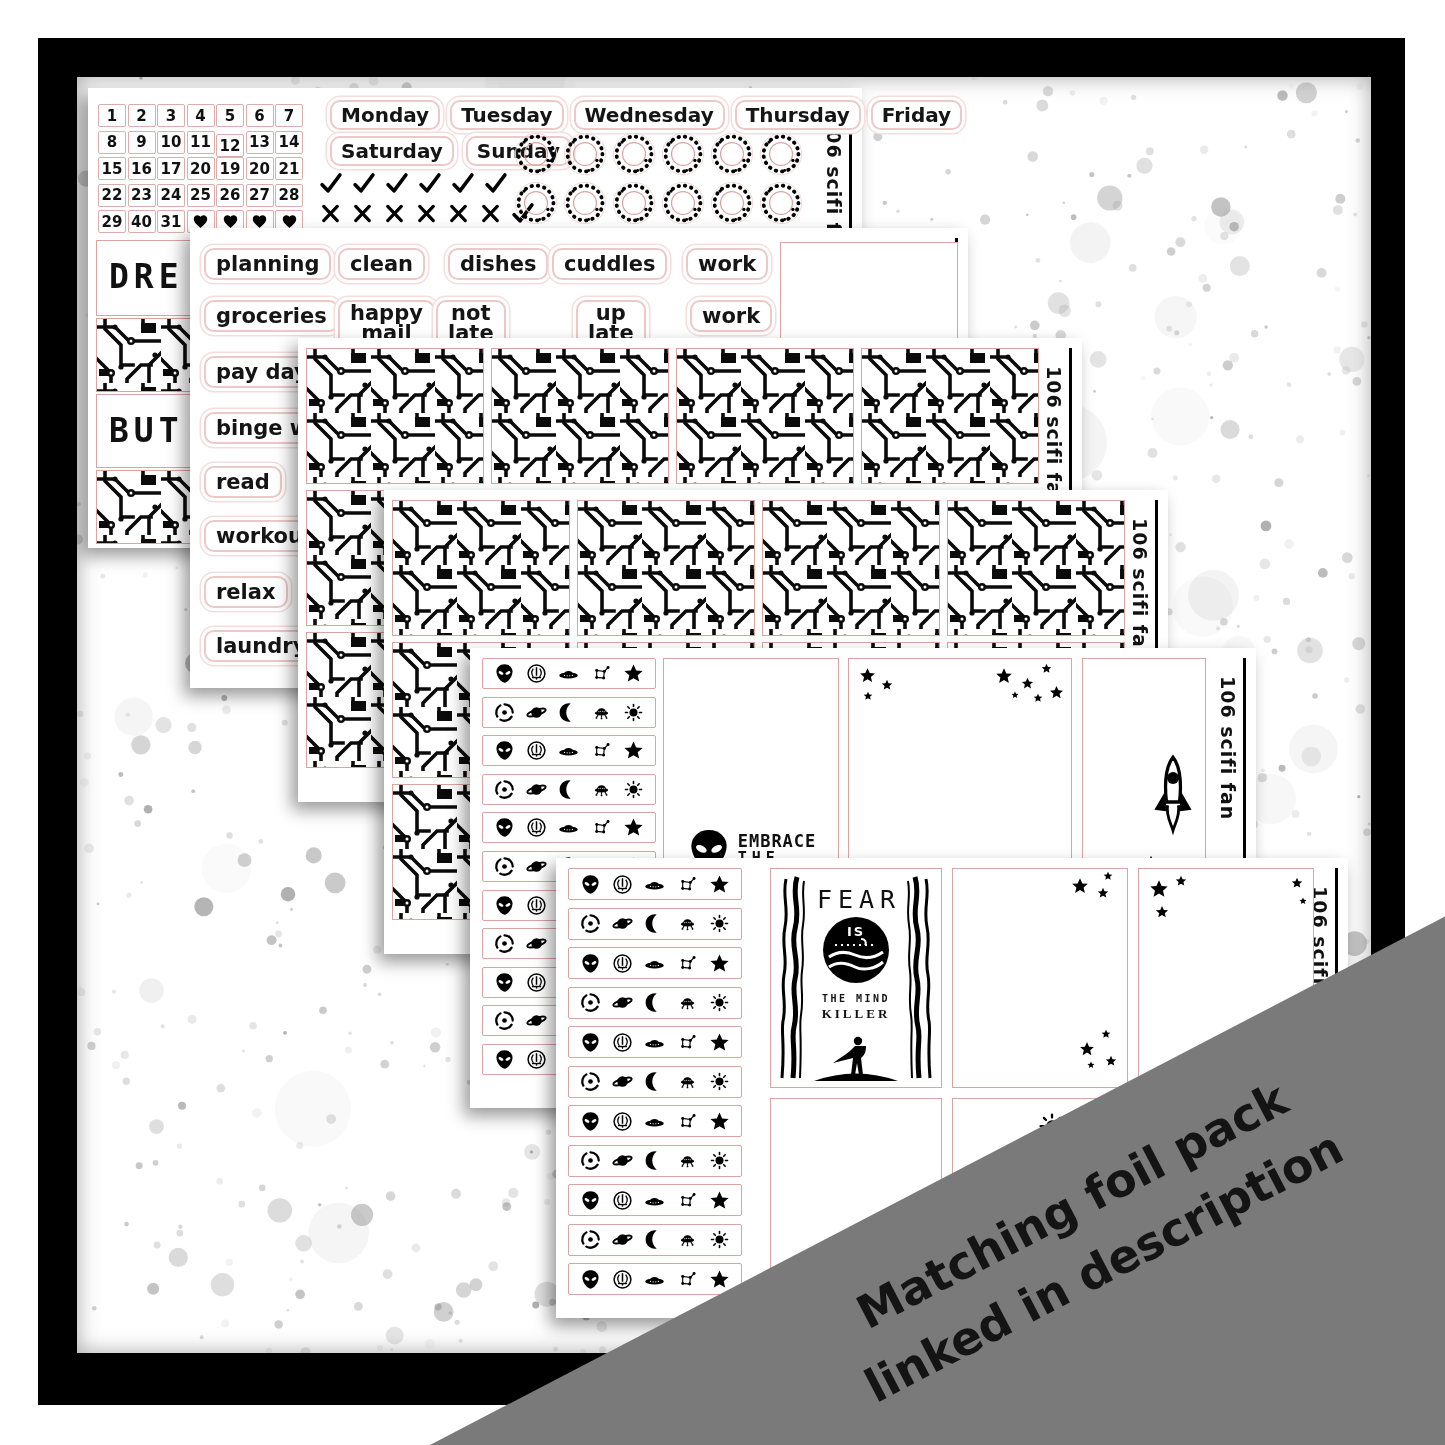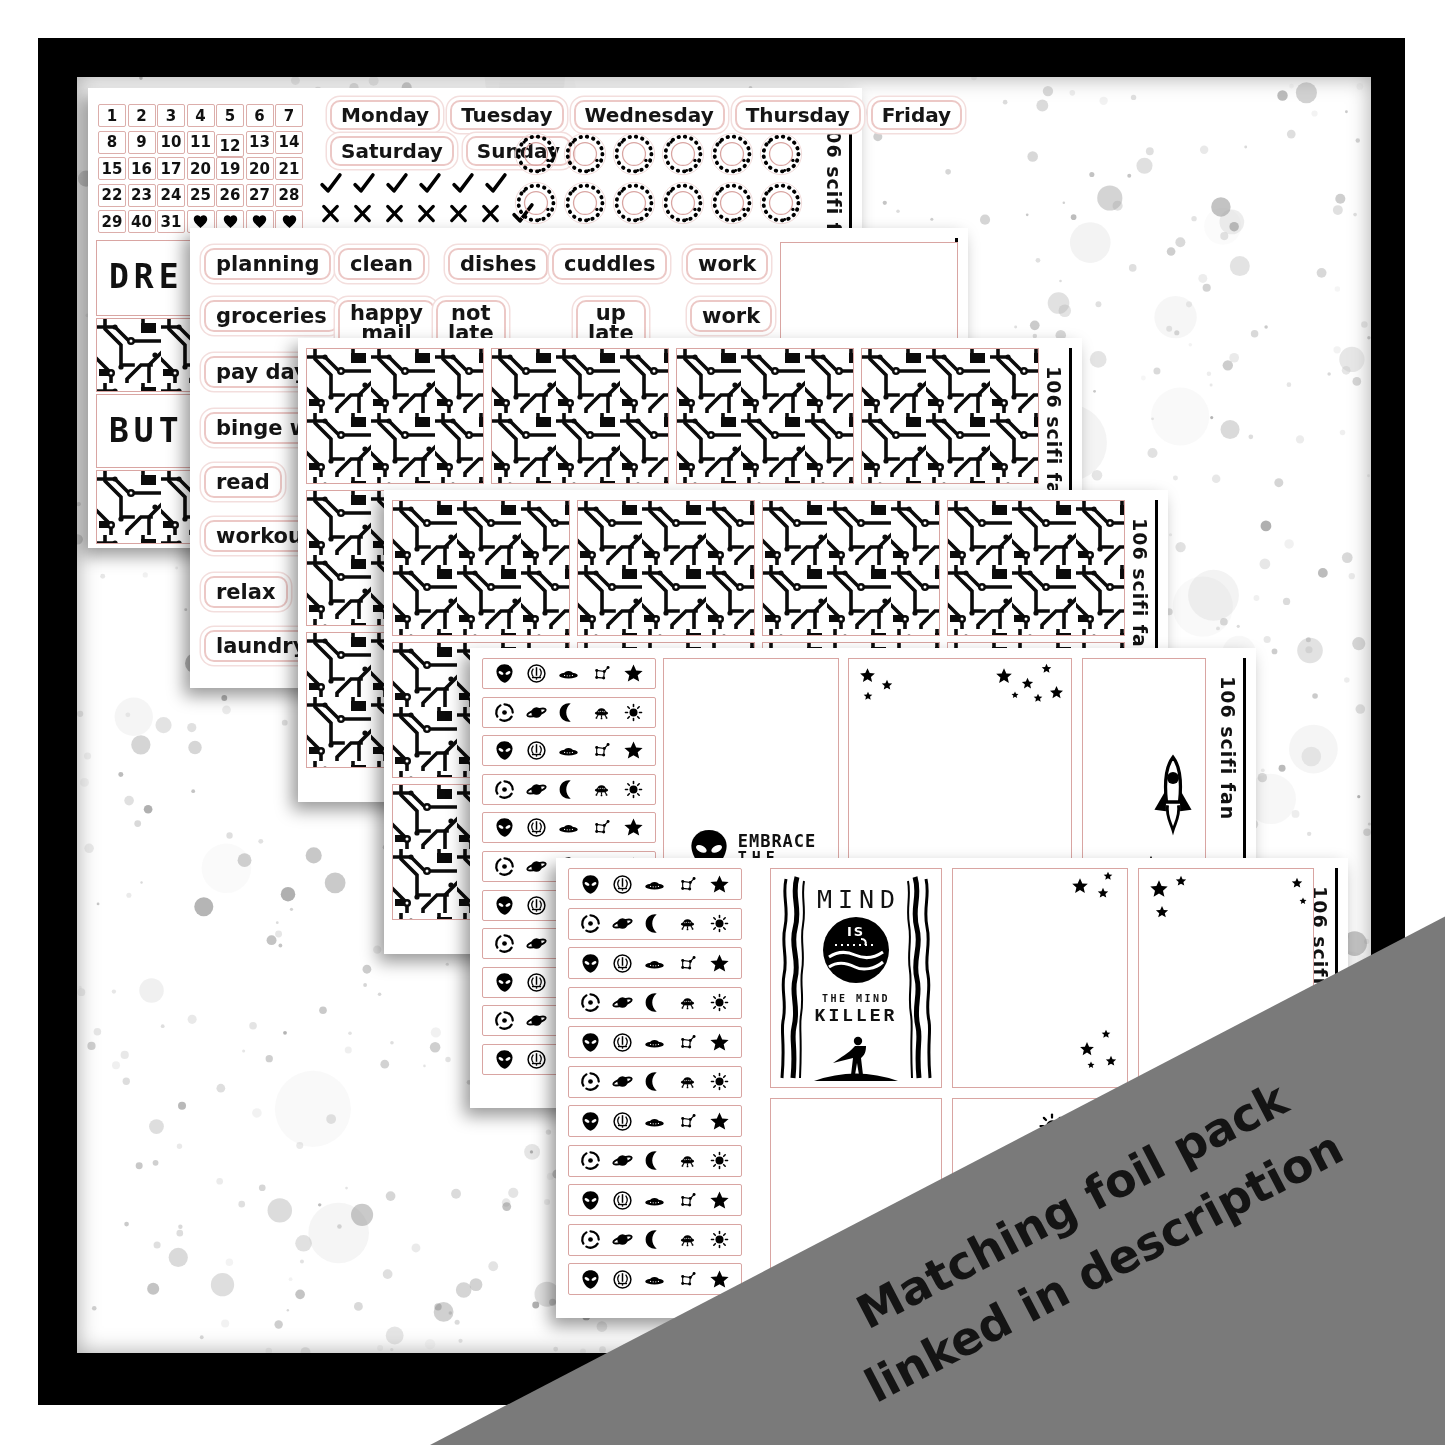--- a/index.html
+++ b/index.html
@@ -56,22 +56,22 @@
 
   .fear-title{position:absolute;top:16px;left:0;right:0;text-align:center;
               font-family:"DejaVu Sans Mono",monospace;font-size:25px;font-weight:500;
               letter-spacing:6px;text-indent:6px;}
   .fear-circle{position:absolute;top:48px;left:50%;transform:translateX(-50%);
                width:66px;height:66px;background:#000;border-radius:50%;}
   .fear-is{position:absolute;top:7px;left:0;right:0;text-align:center;color:#fff;
            font-weight:700;font-size:13px;letter-spacing:2px;}
   .fear-sub1{position:absolute;top:124px;left:0;right:0;text-align:center;font-size:10px;
              font-weight:600;letter-spacing:2.5px;font-family:"DejaVu Sans Mono",monospace;}
-  .fear-sub2{position:absolute;top:137px;left:0;right:0;text-align:center;font-size:18px;
-             font-weight:700;letter-spacing:3px;font-family:Liberation Mono, monospace;}
+  .fear-sub2{position:absolute;top:137px;left:0;right:0;text-align:center;font-size:13px;
+             font-weight:700;letter-spacing:3px;font-family:Liberation Serif, serif;}
 
   .banner{position:absolute;left:430px;top:1445px;width:1750px;height:760px;background:#7a7a7a;
           transform:rotate(-27.5deg);transform-origin:0 0;z-index:50;}
   .banner-text{position:absolute;left:300px;top:50px;width:760px;text-align:center;
                font-size:46px;font-weight:700;color:#141414;line-height:1.5;}
 </style>
 </head>
 <body>
 
 <svg width="0" height="0" style="position:absolute" aria-hidden="true">
@@ -1987,21 +1987,21 @@
             <path d="M31 6c-3 16 2 26-1 44c-3 16 2 28-1 46c-2 14 2 26-1 44c-2 12 1 20-1 63" stroke-width="2"></path>
           </g>
         </svg>
         <svg width="34" height="205" viewBox="0 0 34 205" style="position: absolute; top: 6px; right: 2px; transform: scaleX(-1);">
           <g stroke="#000" fill="none">
             <path d="M24 2c-6 20 4 30-2 52c-5 18 5 30 0 50c-4 16 4 28-1 48c-3 12 2 20-1 51" stroke-width="5"></path>
             <path d="M13 4c-4 18 3 28-1 48c-4 18 3 30-1 48c-3 16 3 28-1 46c-2 12 2 22-1 57" stroke-width="3"></path>
             <path d="M31 6c-3 16 2 26-1 44c-3 16 2 28-1 46c-2 14 2 26-1 44c-2 12 1 20-1 63" stroke-width="2"></path>
           </g>
         </svg>
-        <div class="fear-title">MIND</div>
+        <div class="fear-title">FEAR</div>
         <div class="fear-circle">
           <div class="fear-is">IS</div>
           <svg width="66" height="66" viewBox="0 0 66 66" style="position: absolute; inset: 0px;">
             <line x1="12" y1="28" x2="54" y2="28" stroke="#fff" stroke-width="2" stroke-dasharray="2 4"></line>
             <path d="M38 22c4 0 6 3 4 6" stroke="#fff" stroke-width="2" fill="none"></path>
             <path d="M6 40c9-6 17-6 26-2s18 4 28-3" stroke="#fff" stroke-width="3" fill="none"></path>
             <path d="M6 50c9-6 18-4 26 0s20 2 28-5" stroke="#fff" stroke-width="3" fill="none"></path>
           </svg>
         </div>
         <div class="fear-sub1">THE MIND</div>

